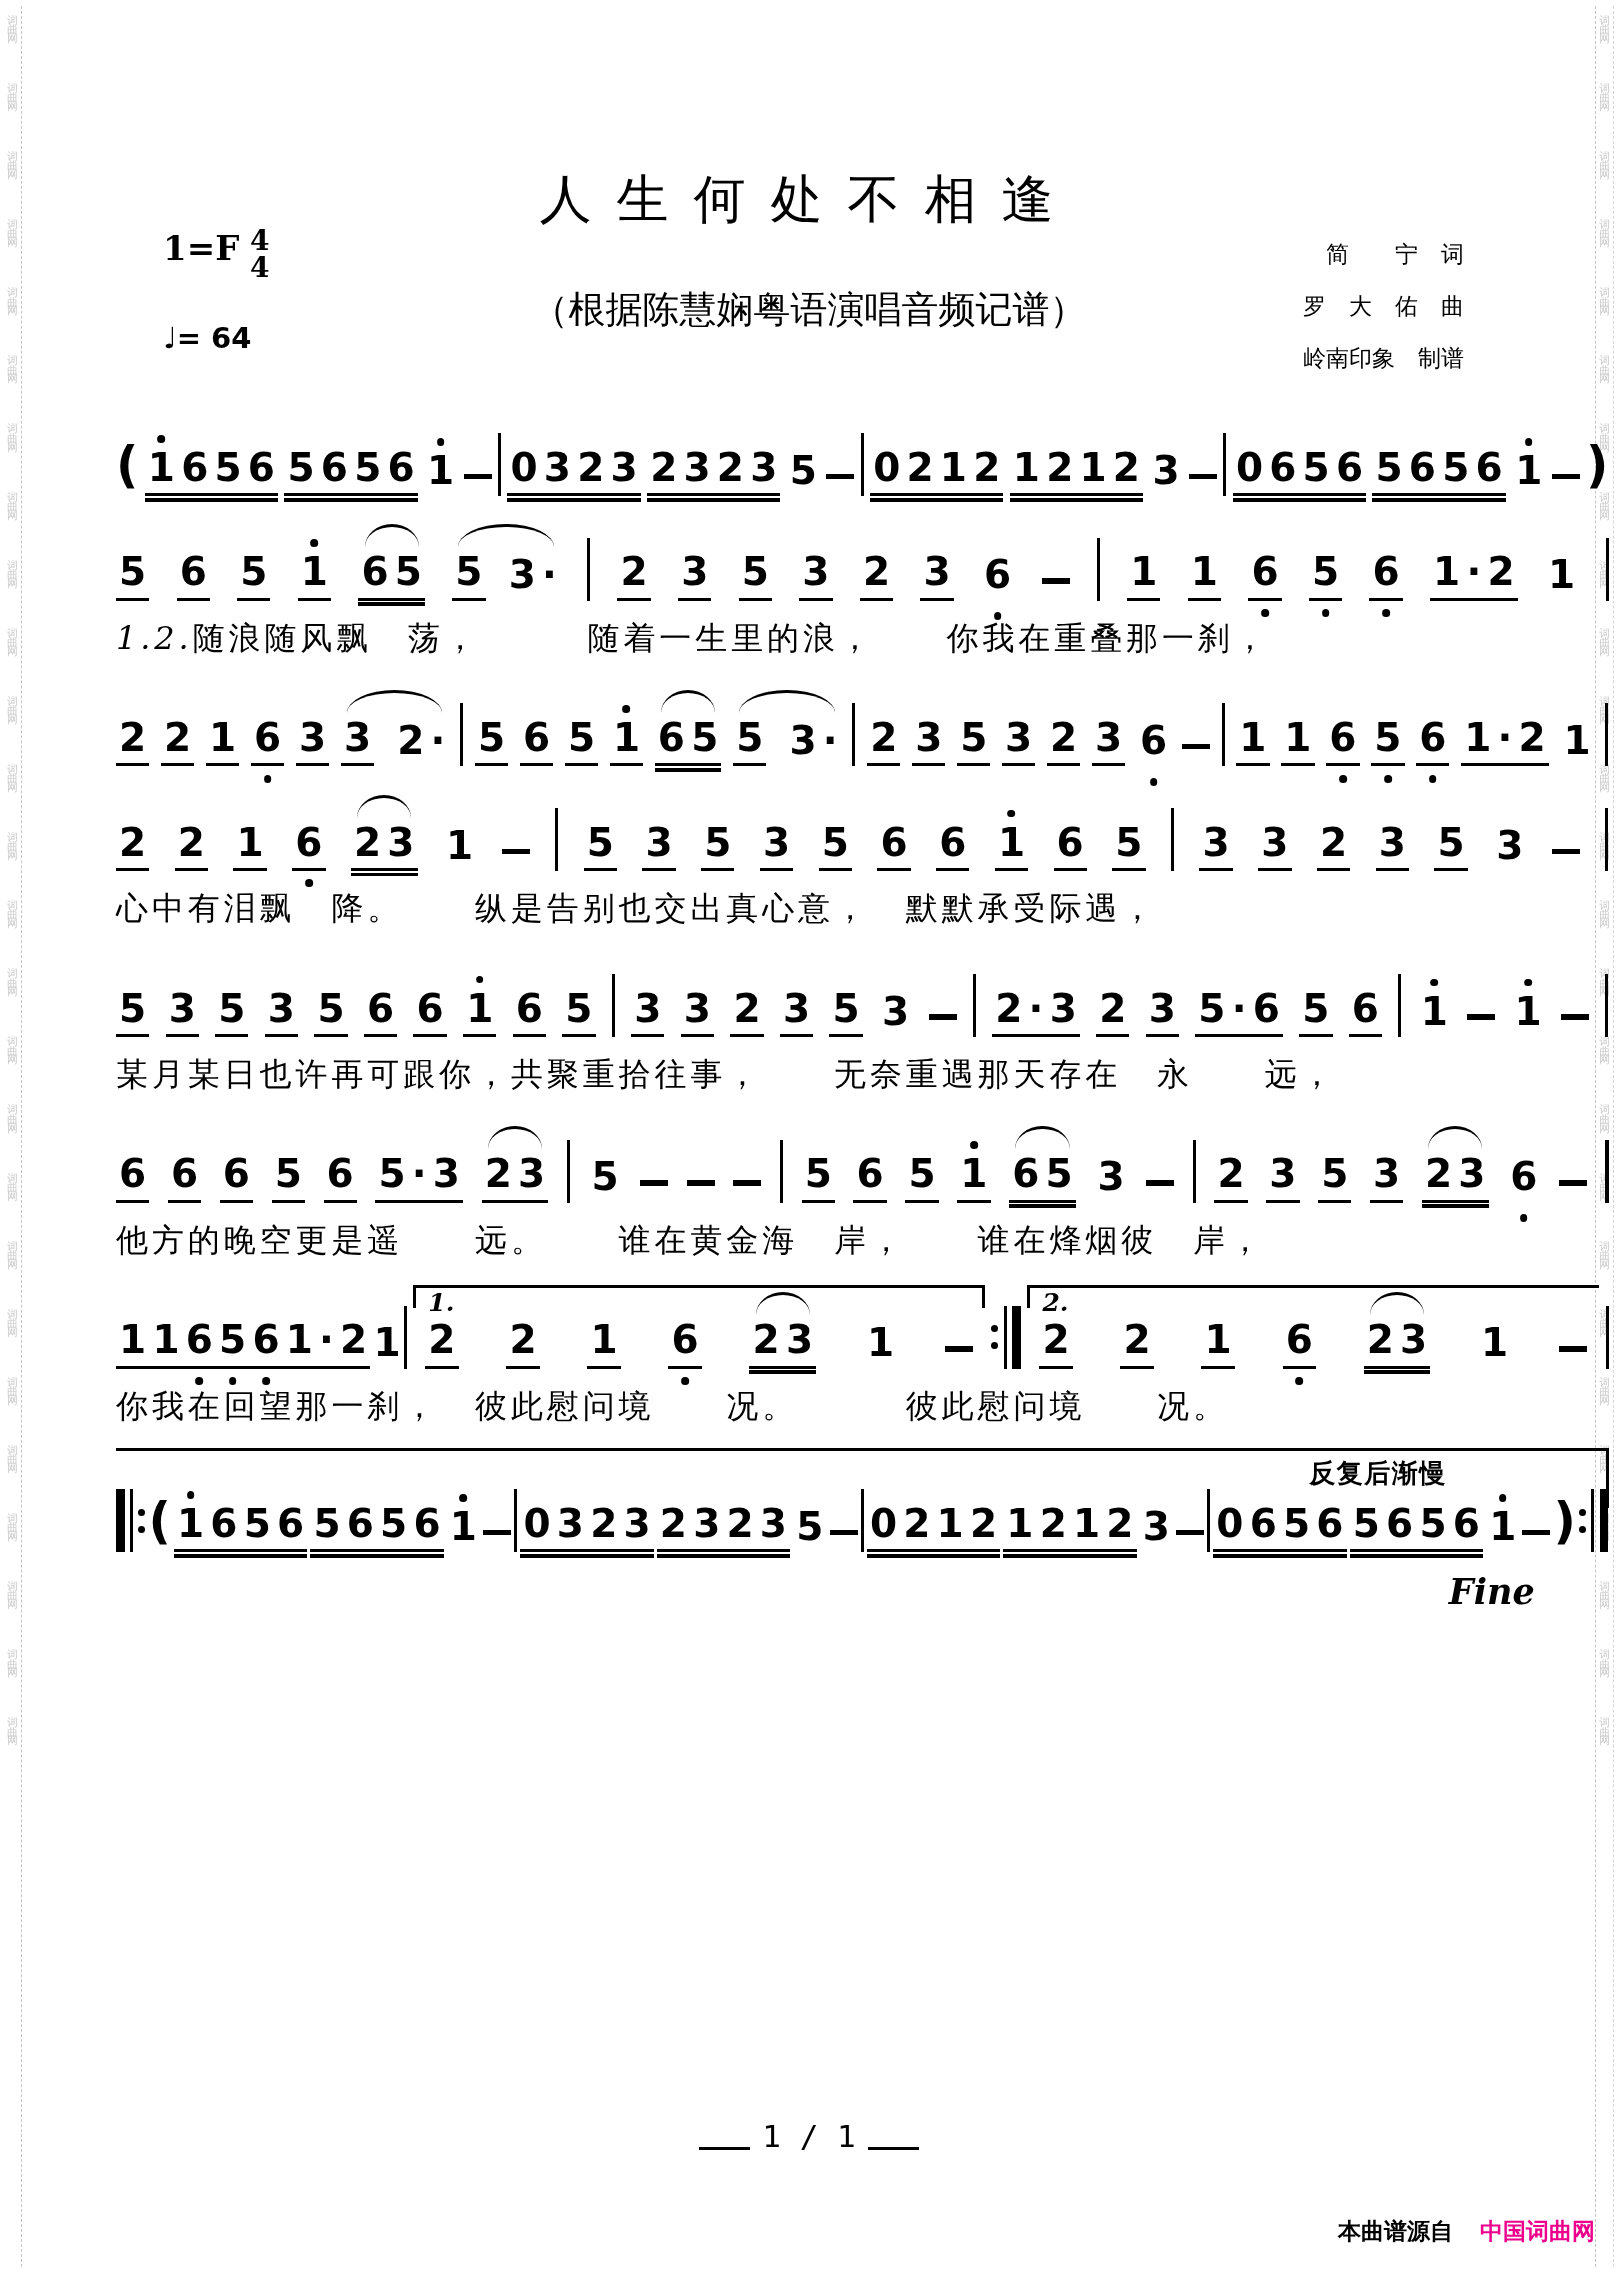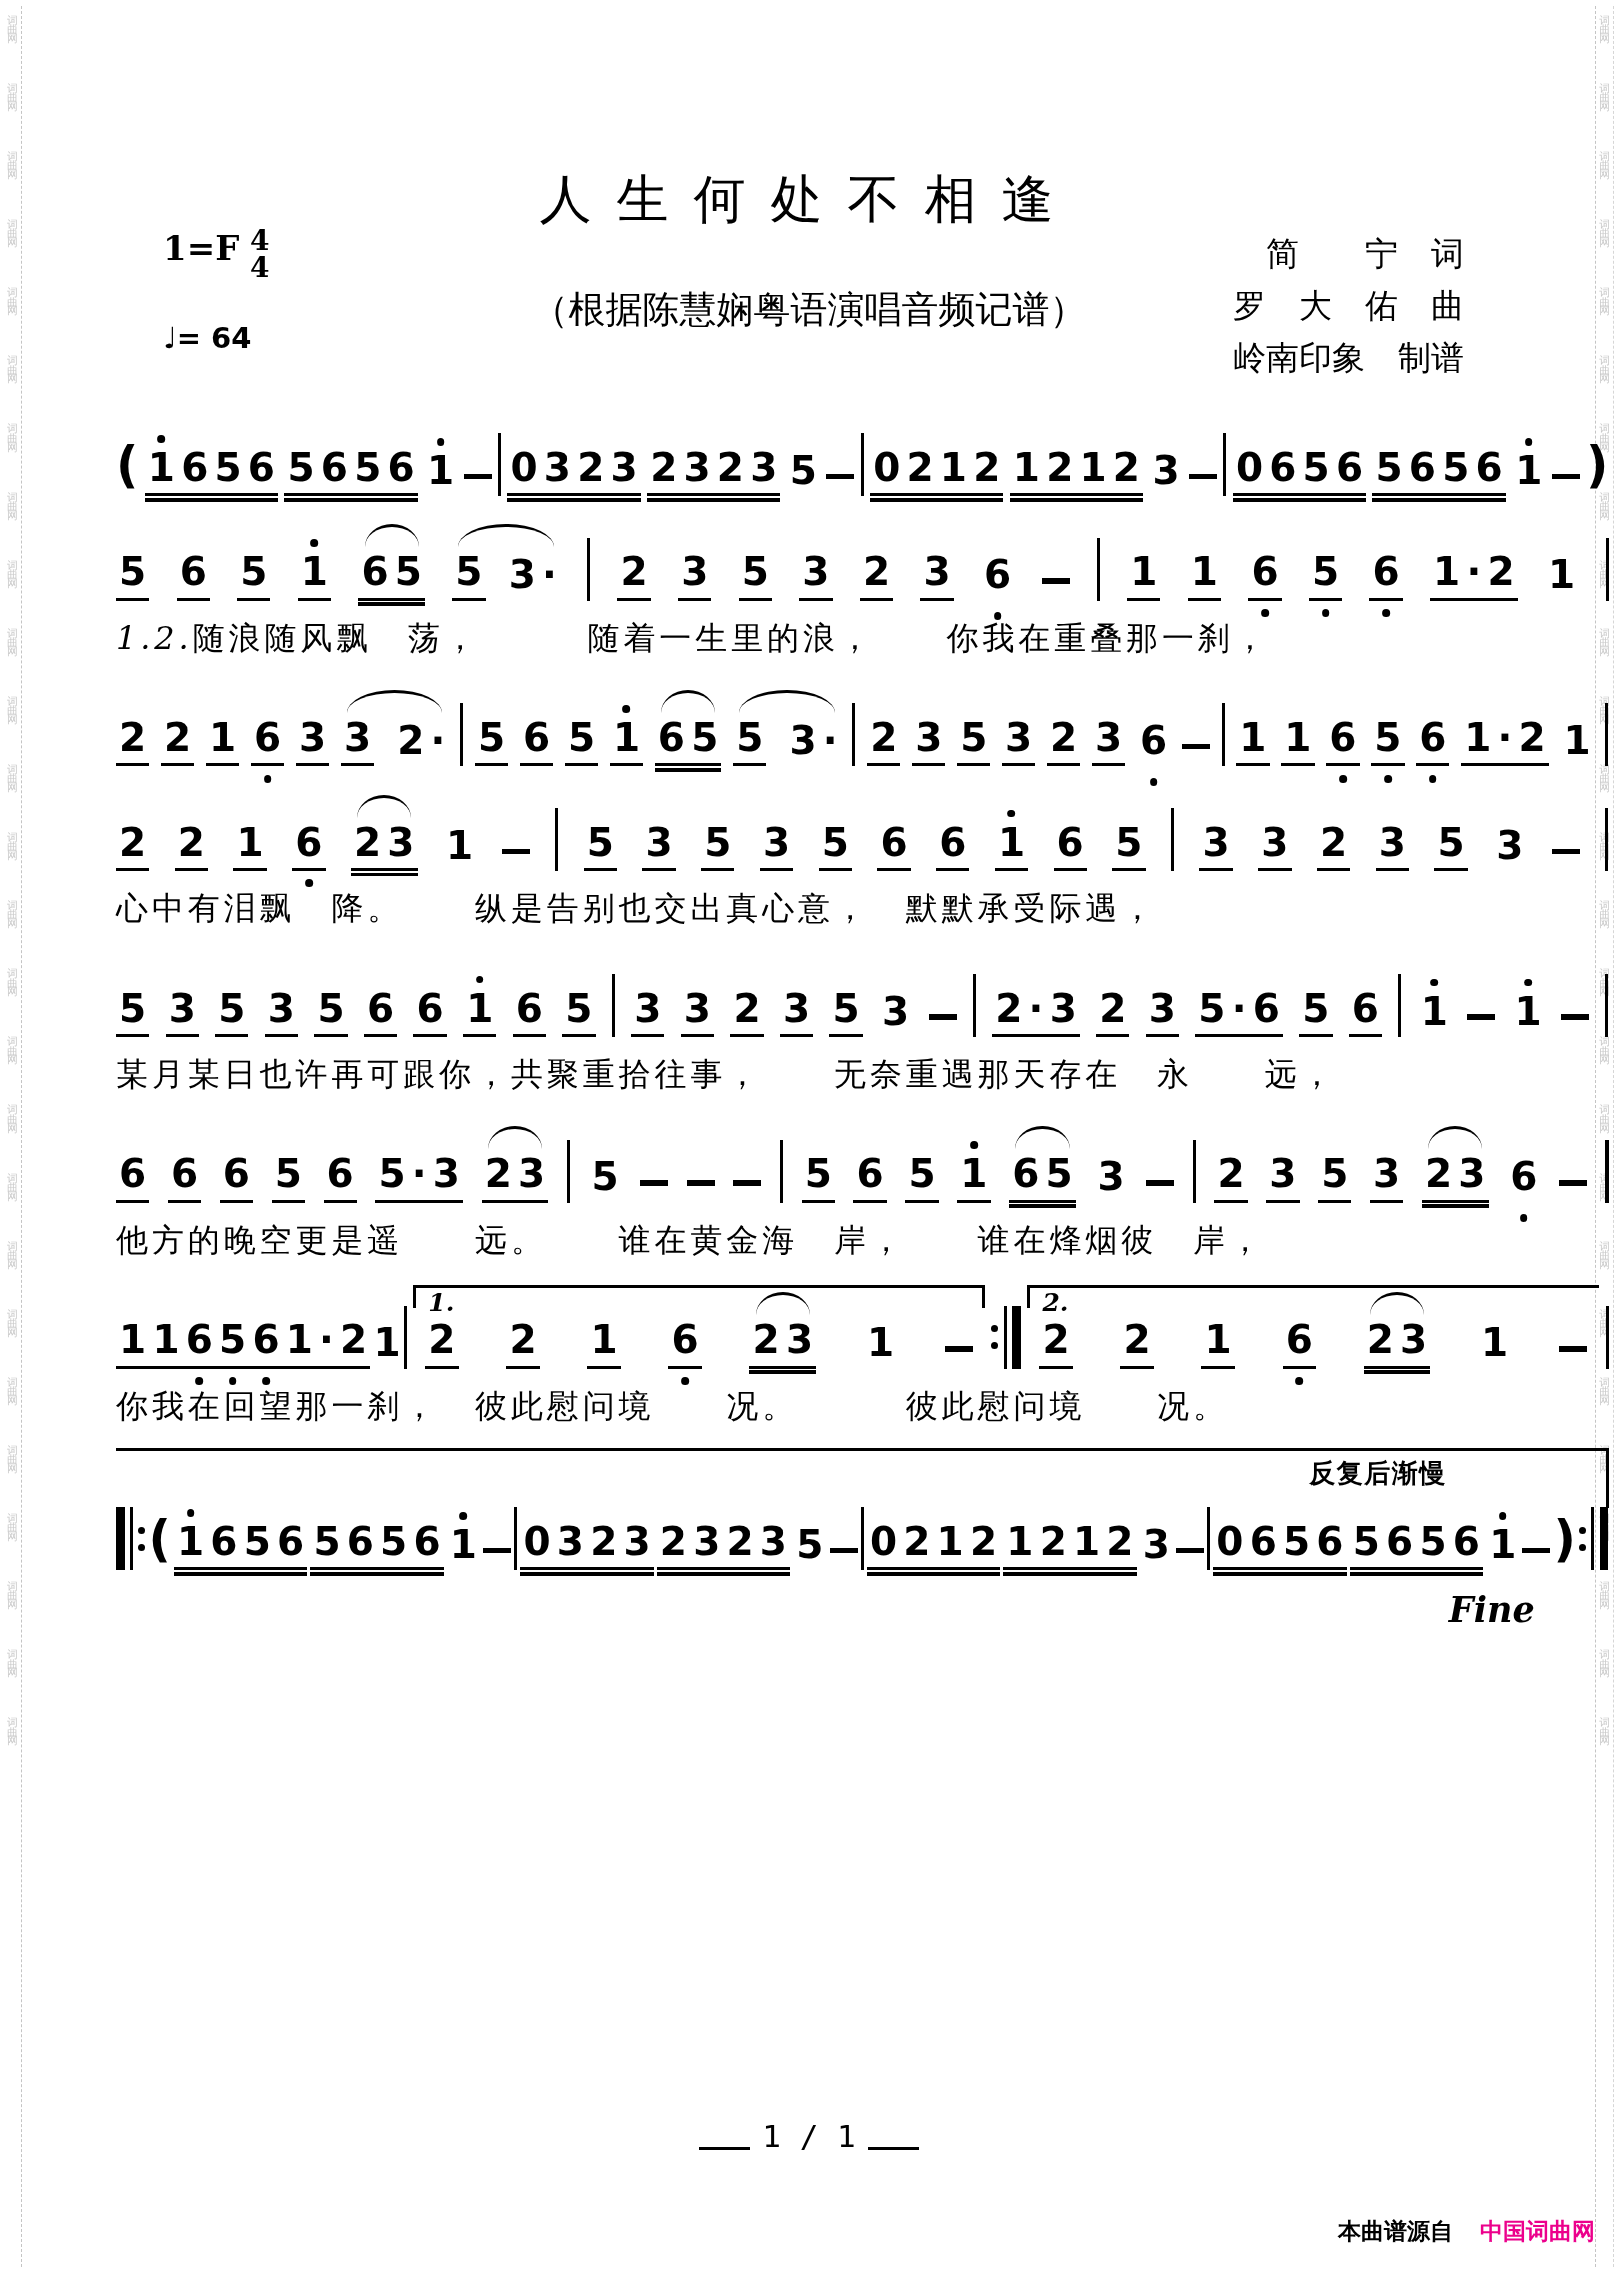--- a/index.html
+++ b/index.html
@@ -16,21 +16,21 @@
   
   .title{position:absolute;top:165px;left:0;right:0;text-align:center;
          font-family:"DejaVu Serif",serif;font-weight:normal;font-size:52px;letter-spacing:25px}
   .keyrow{position:absolute;left:163px;top:228px;display:flex;
           font-family:"DejaVu Serif",serif;font-weight:bold;font-size:34px}
   .timesig{display:inline-flex;flex-direction:column;align-items:center;line-height:.95;
            font-size:28px;margin-left:10.8px}
   .tempo{position:absolute;left:163px;top:321px;font-weight:bold;font-size:29px}
   .subtitle{position:absolute;top:285px;left:0;right:0;text-align:center;font-size:37px;
             font-family:"DejaVu Serif",serif}
-  .credits{position:absolute;top:228px;right:154px;text-align:right;font-size:33px;
+  .credits{position:absolute;top:228px;right:154px;text-align:right;font-size:23px;
            line-height:52px;font-family:"DejaVu Serif",serif}
 
   
   .score{position:absolute;left:116px;right:9.3px;top:410px}
   .system{margin:0}
   .mrow{display:flex;justify-content:space-between;align-items:flex-end;min-height:86px;
         font-weight:bold;margin-bottom:18.5px}
   .lrow{font-size:32px;line-height:1.2;margin:4.6px 0 23px 0;letter-spacing:3.9px;
         white-space:nowrap;font-family:"DejaVu Serif",serif}
   .lprefix{font-style:italic;font-family:"DejaVu Serif",serif}
@@ -59,21 +59,21 @@
                    border-top:3.9px solid #000;border-radius:50% 50% 0 0/100% 100% 0 0}
 
   .volta{position:relative;display:inline-flex;align-items:flex-end;flex:1 1 0;
          border-top:3.1px solid #000;padding:32px 12.3px 0 12.3px;margin:0 6.2px}
   .volta::before{content:"";position:absolute;left:0;top:-3.1px;width:3.1px;height:23px;background:#000}
   .volta.closed::after{content:"";position:absolute;right:0;top:-3.1px;width:3.1px;height:23px;background:#000}
   .vlabel{position:absolute;top:1.5px;left:15.4px;font-style:italic;font-weight:bold;font-size:25px;
           font-family:"DejaVu Serif",serif;line-height:1}
   .vinner{display:flex;justify-content:space-between;align-items:flex-end;flex:1}
 
-  .codarow{position:relative;border-top:3.1px solid #000;padding-top:33px;margin-top:10.8px}
+  .codarow{position:relative;border-top:3.1px solid #000;padding-top:15px;margin-top:10.8px}
   .codarow .hook{position:absolute;right:0;top:-3.1px;width:3.1px;height:60px;background:#000}
   .slowlabel{position:absolute;top:4.6px;right:162px;font-size:26px;font-weight:bold;letter-spacing:1.5px}
   .fine{text-align:right;margin:12.3px 74px 0 0;font-style:italic;font-weight:bold;font-size:35px;
         font-family:"DejaVu Serif",serif}
 
   
   .pagenum{position:absolute;top:2118px;left:0;right:0;display:flex;justify-content:center;
            align-items:flex-end;gap:12.3px;font-size:31px;font-family:"DejaVu Sans Mono",monospace}
   .pagenum .rule{width:51px;height:3.1px;background:#000;margin-bottom:3.9px}
   .source{position:absolute;top:2216px;right:23px;font-size:23px;font-weight:bold;display:flex;gap:27px}

